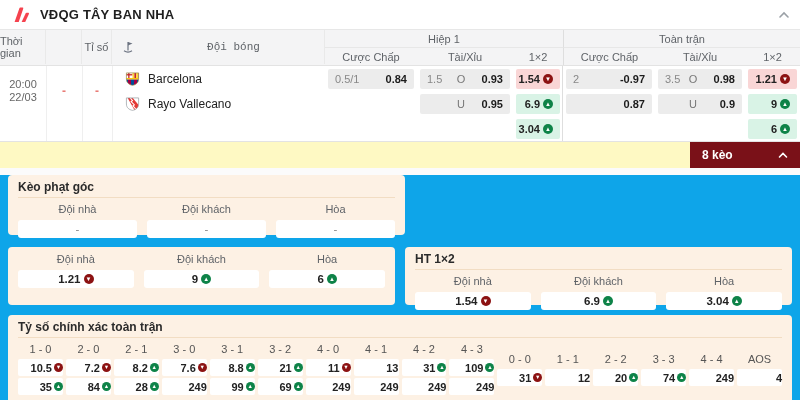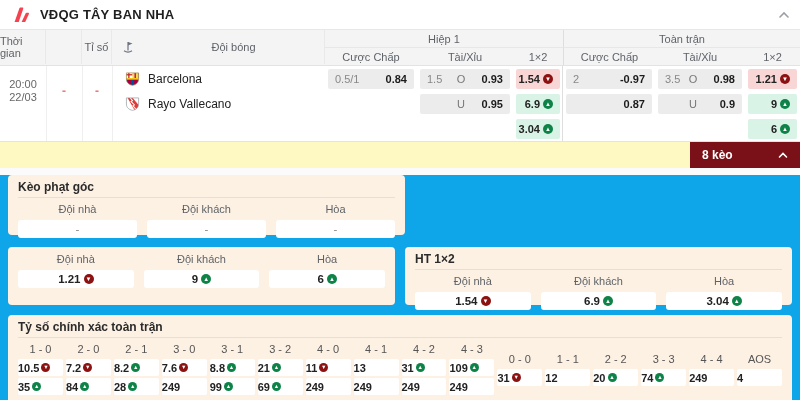--- a/index.html
+++ b/index.html
@@ -71,21 +71,21 @@
   .half{flex:1;min-width:0;height:58px;}
   .rowA .half{height:60px;}
   .spacer{background:transparent;}
   .rowD{margin-top:10px;}
   .cspanel{height:104px;}
 
   .cs-grid{display:flex;gap:3px;}
   .cs-col{flex:1;min-width:0;}
   .cs-col.draw{padding-top:10px;}
   .cs-label{font-size:11px;color:#555;text-align:center;height:15px;line-height:15px;white-space:nowrap;}
-  .cs-cell{height:17px;margin-top:2px;border-radius:2px;display:flex;align-items:center;justify-content:flex-start;gap:2px;font-weight:bold;font-size:11px;background:#fff;cursor:pointer;}
+  .cs-cell{height:17px;margin-top:2px;border-radius:2px;display:flex;align-items:center;justify-content:flex-end;gap:2px;font-weight:bold;font-size:11px;background:#fff;cursor:pointer;}
   .cs-cell span{font-weight:bold;}
   .cs-cell .ticon{width:9px;height:9px;min-width:9px;line-height:9px;font-size:5.5px;}
 </style>
 </head>
 <body>
 
 <div class="page">
 
   <div class="leaguebar">
     <span style="display:flex;">
@@ -107,21 +107,21 @@
       <div class="th tall sep" style="grid-column:1;">Thời gian</div>
       <div class="th tall sep" style="grid-column:2;"></div>
       <div class="th tall sep" style="grid-column:3;">Tỉ số</div>
       <div class="th tall" style="grid-column:4;">
         <svg width="14" height="14" viewBox="0 0 14 14">
           <path d="M7 2 L7 10.5" stroke="#6b7280" stroke-width="1.2"></path>
           <path d="M7 2 L11.5 3.6 L7 5.4 Z" fill="#6b7280"></path>
           <path d="M3 10.8 q4 2.6 8 0" stroke="#6b7280" fill="none" stroke-width="1.2"></path>
         </svg>
       </div>
-      <div class="th tall sep" style="grid-column:5;">Đội bóng</div>
+      <div class="th tall sep" style="grid-column:5;font-family:Liberation Mono, monospace;">Đội bóng</div>
       <div class="th group g-h1">Hiệp 1</div>
       <div class="th group g-ft">Toàn trận</div>
       <div class="th" style="grid-column:6;grid-row:2;">Cược Chấp</div>
       <div class="th" style="grid-column:7;grid-row:2;">Tài/Xỉu</div>
       <div class="th" style="grid-column:8;grid-row:2;">1×2</div>
       <div class="th" style="grid-column:9;grid-row:2;border-left:1px solid #dedede;">Cược Chấp</div>
       <div class="th" style="grid-column:10;grid-row:2;">Tài/Xỉu</div>
       <div class="th" style="grid-column:11;grid-row:2;">1×2</div>
     </div>
 

